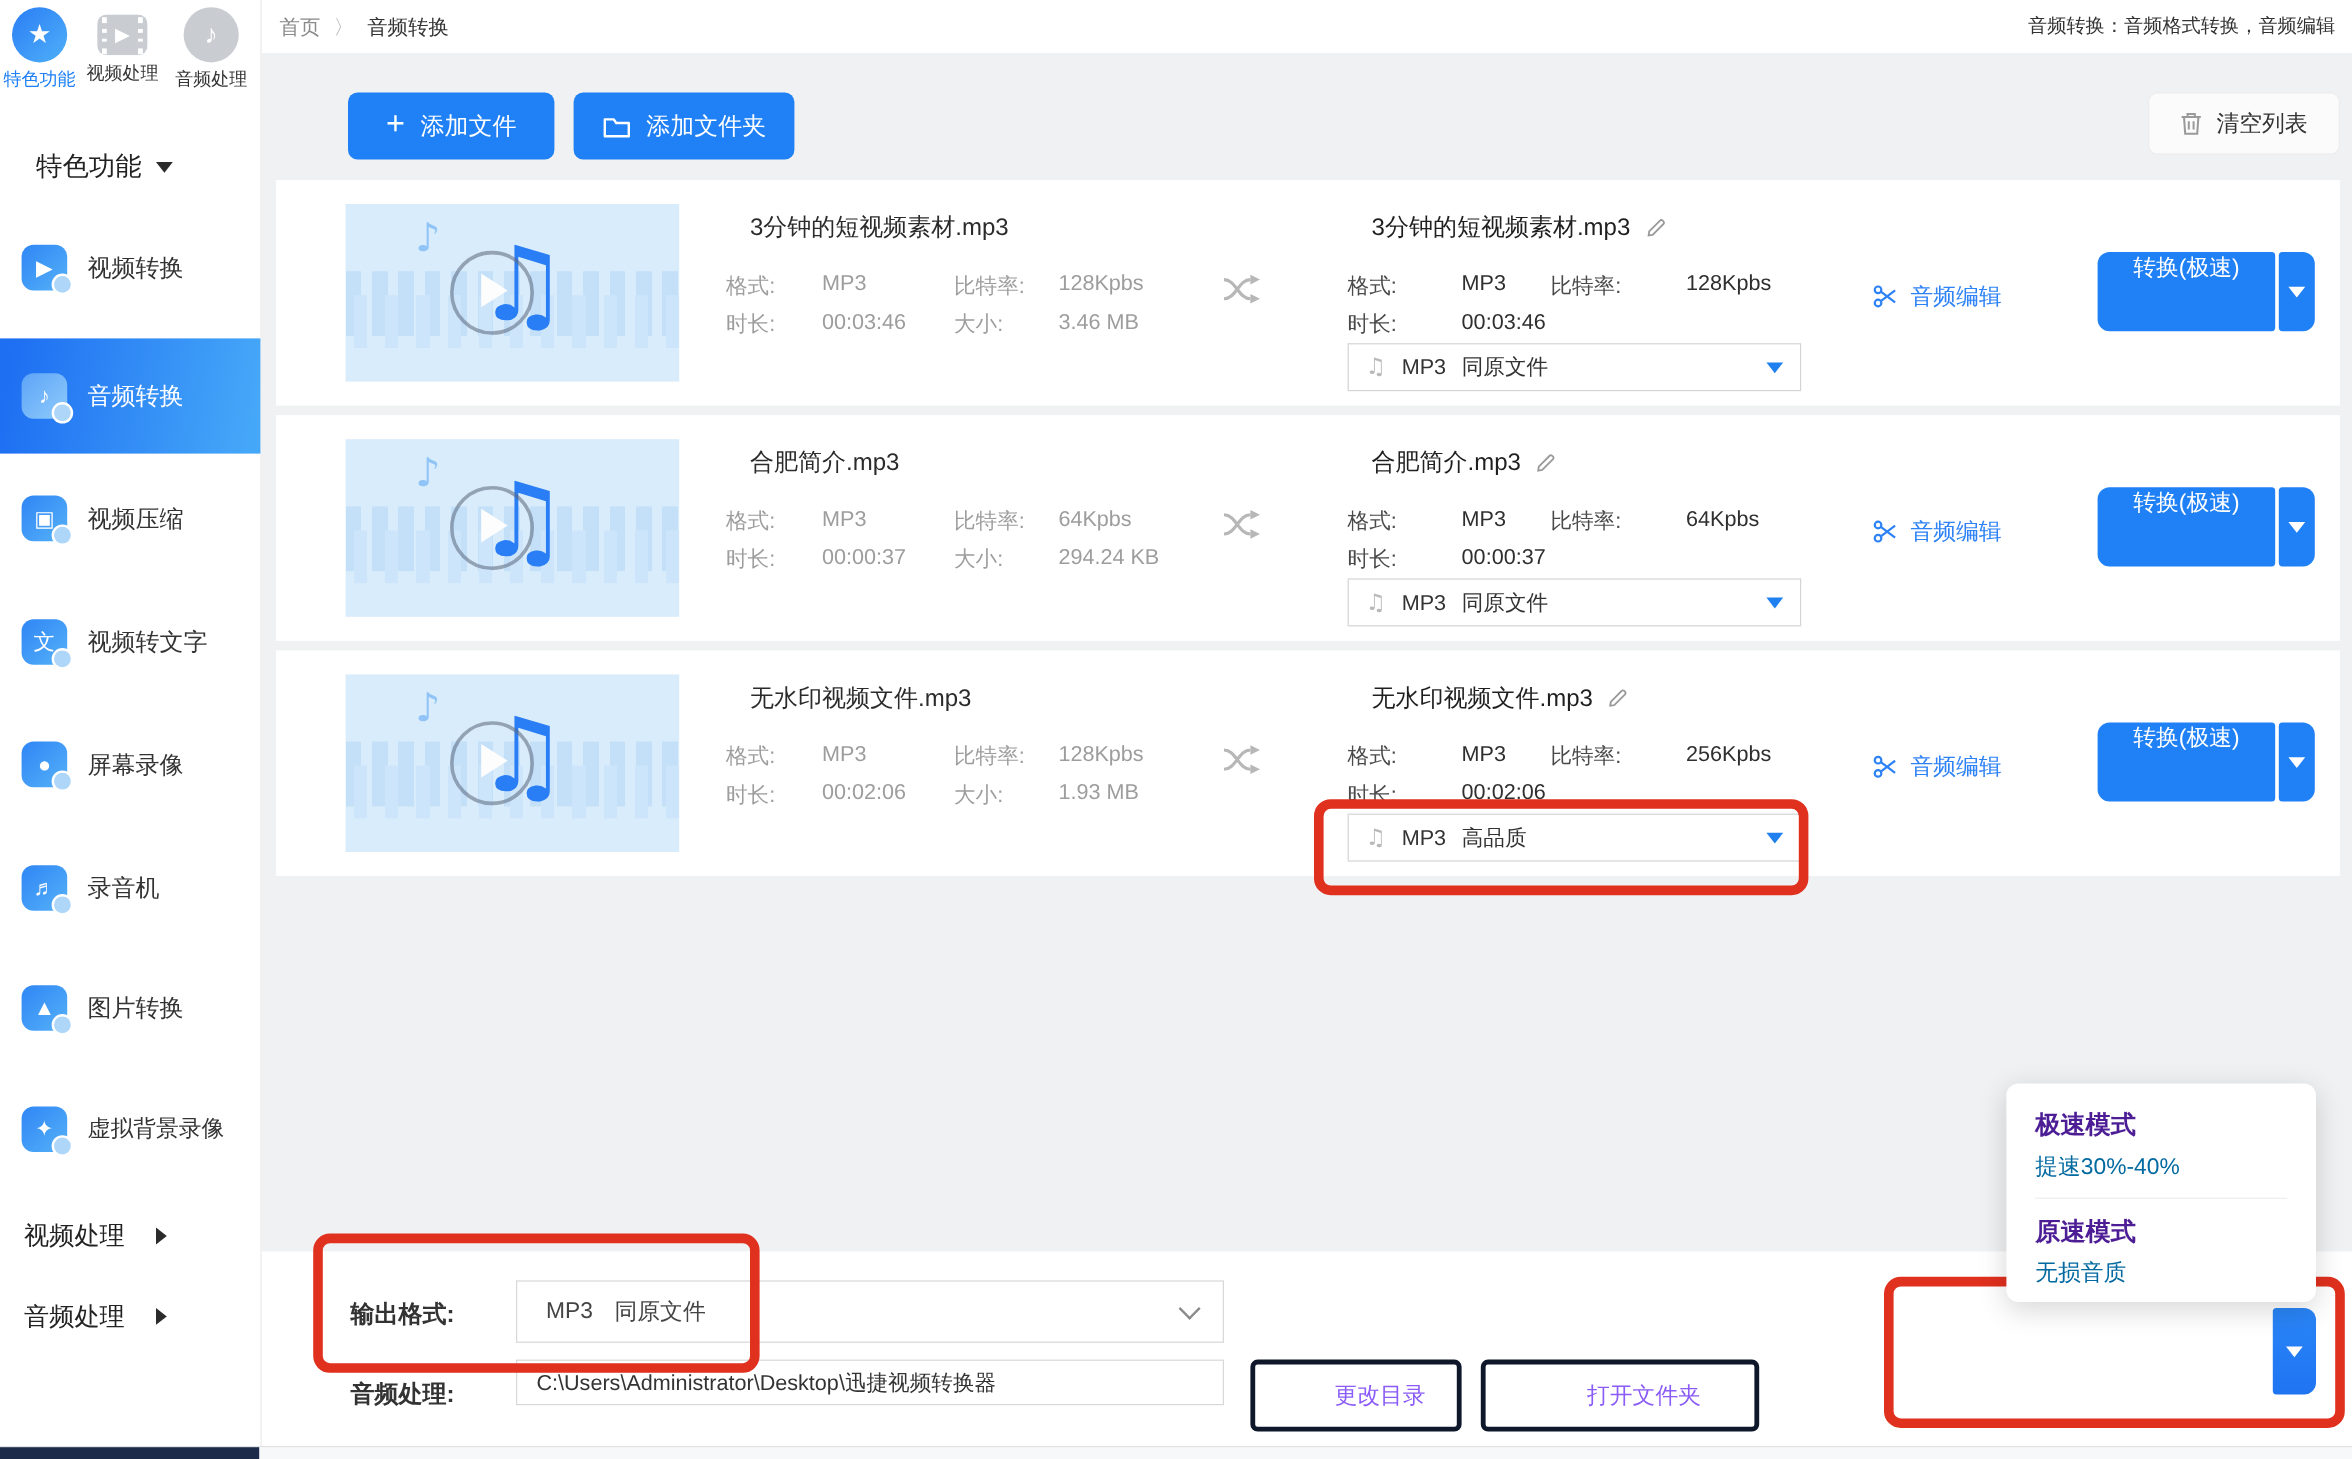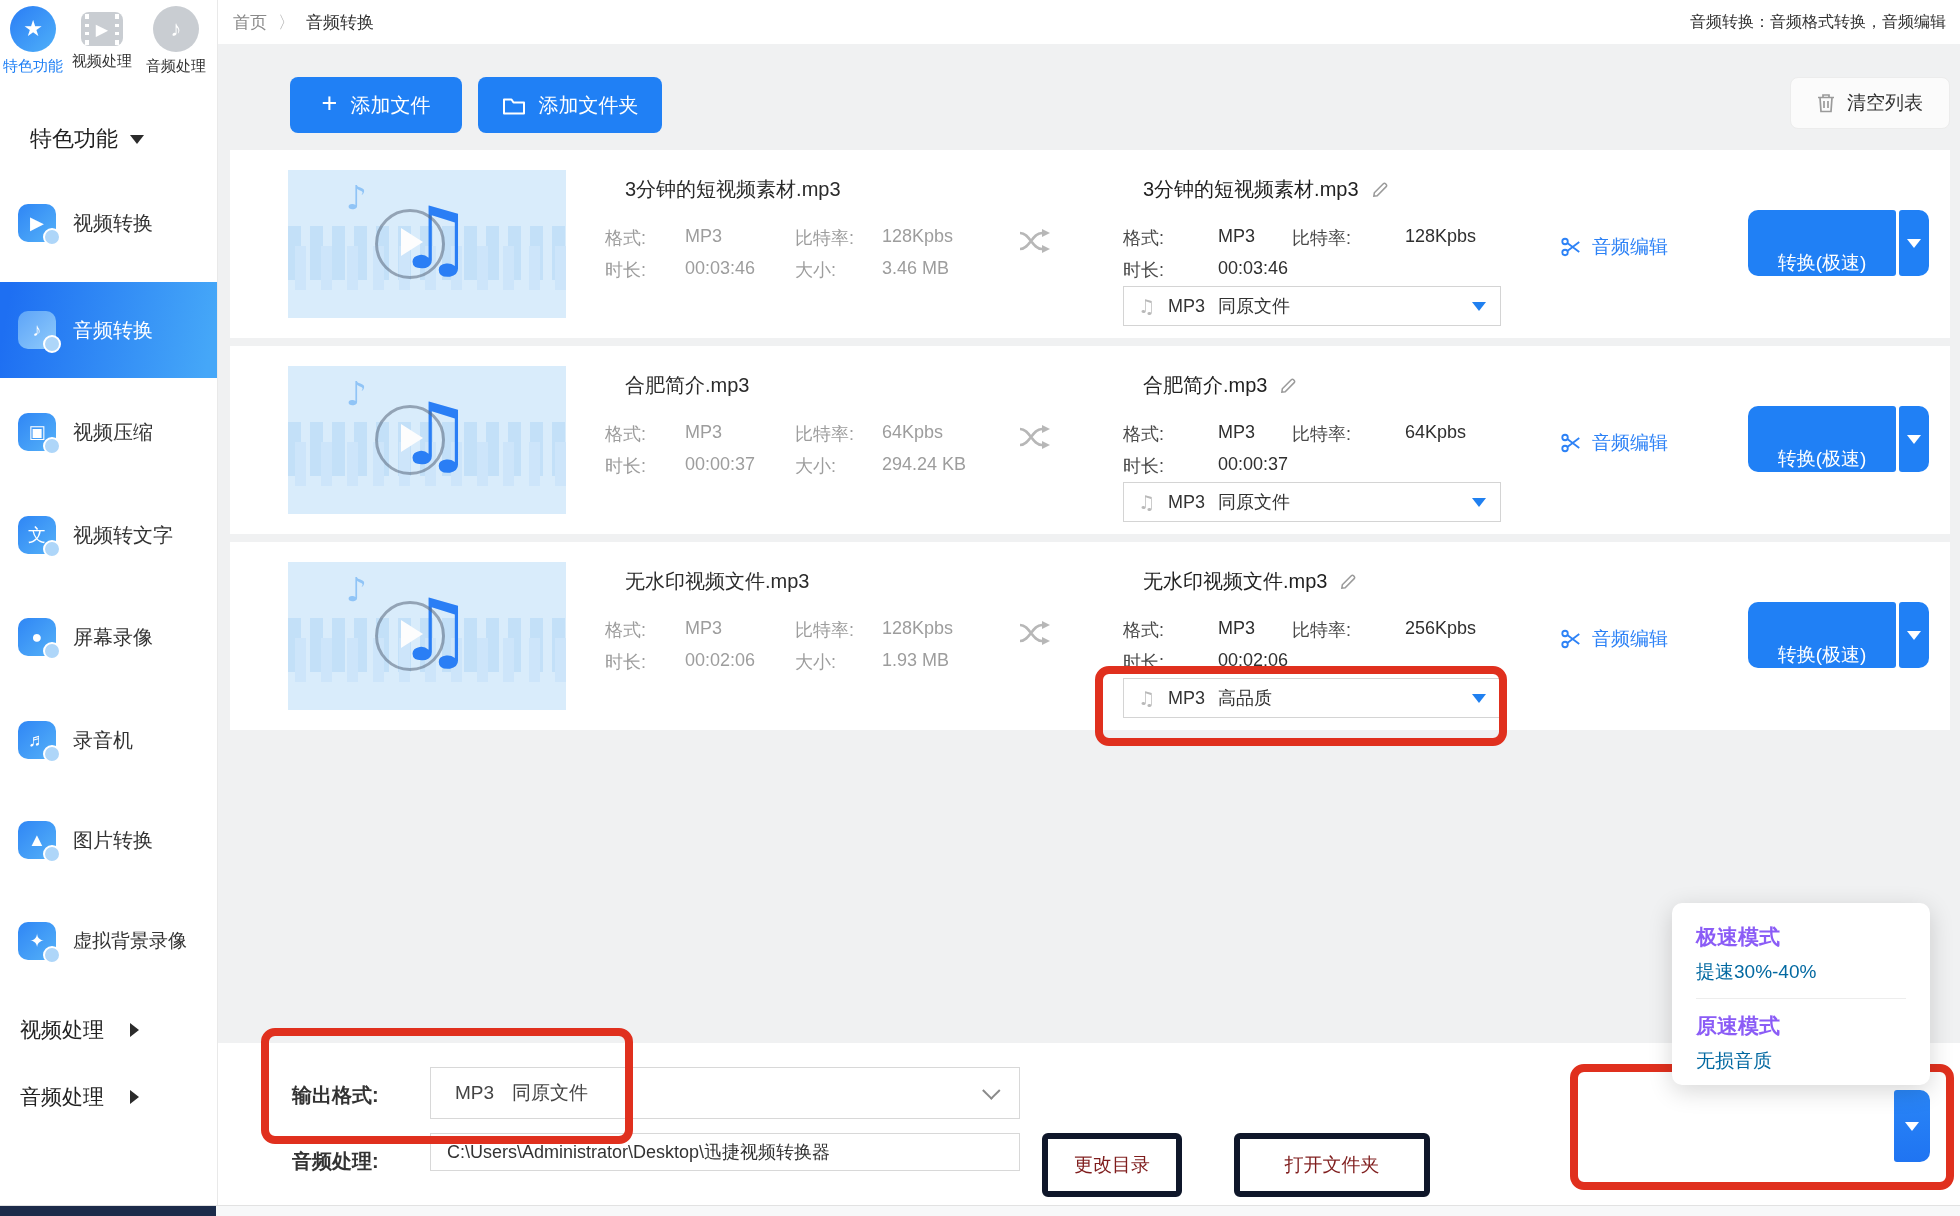--- a/index.html
+++ b/index.html
@@ -61,32 +61,32 @@
   .l1{top:76px;}.l2{top:108px;}
   .c1{left:375px;}.c2{left:455px;}.c3{left:565px;}.c4{left:652px;}
   .t1{left:893px;}.t2{left:988px;}.t3{left:1062px;}.t4{left:1175px;}
   .shuffle{position:absolute;left:788px;top:78px;}
   .preset{position:absolute;left:893px;top:136px;width:378px;height:40px;border:1px solid #d4d4d4;background:#fff;display:flex;align-items:center;box-sizing:border-box;padding:0 14px;gap:13px;cursor:pointer;}
   .note-ic{color:#b9b9b9;font-size:19px;font-family:"DejaVu Sans",sans-serif;}
   .preset-f{font-size:18px;color:#333;}
   .preset-q{font-size:18px;color:#333;}
   .tri-blue{margin-left:auto;width:0;height:0;border-left:7px solid transparent;border-right:7px solid transparent;border-top:9px solid #2080f0;}
   .edit-link{position:absolute;left:1330px;top:84px;display:flex;gap:10px;align-items:center;color:#2d82f6;font-size:19px;cursor:pointer;}
-  .conv-main{position:absolute;left:1518px;top:60px;width:148px;height:66px;background:#2080f5;border-radius:10px 3px 3px 10px;color:#fff;font-size:19px;display:flex;align-items:flex-end;justify-content:center;cursor:pointer;}
+  .conv-main{position:absolute;left:1518px;top:60px;width:148px;height:66px;background:#2080f5;border-radius:10px 3px 3px 10px;color:#fff;font-size:19px;display:flex;align-items:flex-start;justify-content:center;cursor:pointer;}
   .conv-arrow{position:absolute;left:1669px;top:60px;width:30px;height:66px;background:#2080f5;border-radius:3px 10px 10px 3px;display:flex;align-items:center;justify-content:center;cursor:pointer;}
   .tri-white{width:0;height:0;border-left:7px solid transparent;border-right:7px solid transparent;border-top:9px solid #fff;}
   
   .out-label{font-size:20px;color:#333;font-weight:600;z-index:2;}
   .sel{left:430px;top:1067px;width:590px;height:52px;border:1px solid #d8d8d8;background:#fff;display:flex;align-items:center;padding:0 24px;box-sizing:border-box;gap:18px;font-size:19px;color:#444;cursor:pointer;z-index:2;}
   .chev{margin-left:auto;width:11px;height:11px;border-right:2px solid #8a8a8a;border-bottom:2px solid #8a8a8a;transform:rotate(45deg) translateY(-4px);}
   .path-input{left:430px;top:1133px;width:590px;height:38px;border:1px solid #d8d8d8;background:#fff;font-size:18px;color:#333;padding:0 16px;box-sizing:border-box;font-family:"Liberation Sans","DejaVu Sans",sans-serif;z-index:2;outline:none;}
-  .white-btn{border:6px solid #0f172a;background:#fff;border-radius:6px;display:flex;align-items:center;justify-content:center;font-size:19px;color:#7f1d1d;cursor:pointer;z-index:2;}
+  .white-btn{border:4px solid #0f172a;background:#fff;border-radius:6px;display:flex;align-items:center;justify-content:center;font-size:19px;color:#8b5cf6;cursor:pointer;z-index:2;padding-left:40px;}
   
   .popup{left:1672px;top:903px;width:258px;height:182px;background:#fff;border-radius:10px;box-shadow:0 6px 24px rgba(0,0,0,.16);padding:20px 24px;box-sizing:border-box;z-index:12;}
-  .popup .t{font-size:21px;font-weight:bold;color:#8b5cf6;cursor:pointer;}
+  .popup .t{font-size:21px;font-weight:bold;color:#4c1d95;cursor:pointer;}
   .popup .dsc{font-size:19px;color:#0369a1;margin-top:8px;}
   .popup hr{border:none;border-top:1px solid #ededed;margin:13px 0;}
   .convert-all{left:1667px;top:1090px;width:224px;height:72px;background:linear-gradient(180deg,#2a86f7,#1f74f2);border-radius:10px 3px 3px 10px;color:#fff;font-size:22px;display:flex;align-items:center;justify-content:center;cursor:pointer;z-index:6;}
   .convert-all-arrow{left:1894px;top:1090px;width:36px;height:72px;background:linear-gradient(180deg,#2a86f7,#1f74f2);border-radius:3px 10px 10px 3px;display:flex;align-items:center;justify-content:center;cursor:pointer;z-index:6;}
   
   .red-rect{border:8px solid #e0301e;border-radius:14px;box-sizing:border-box;z-index:10;pointer-events:none;}
 </style>
 </head>
 <body>
 

